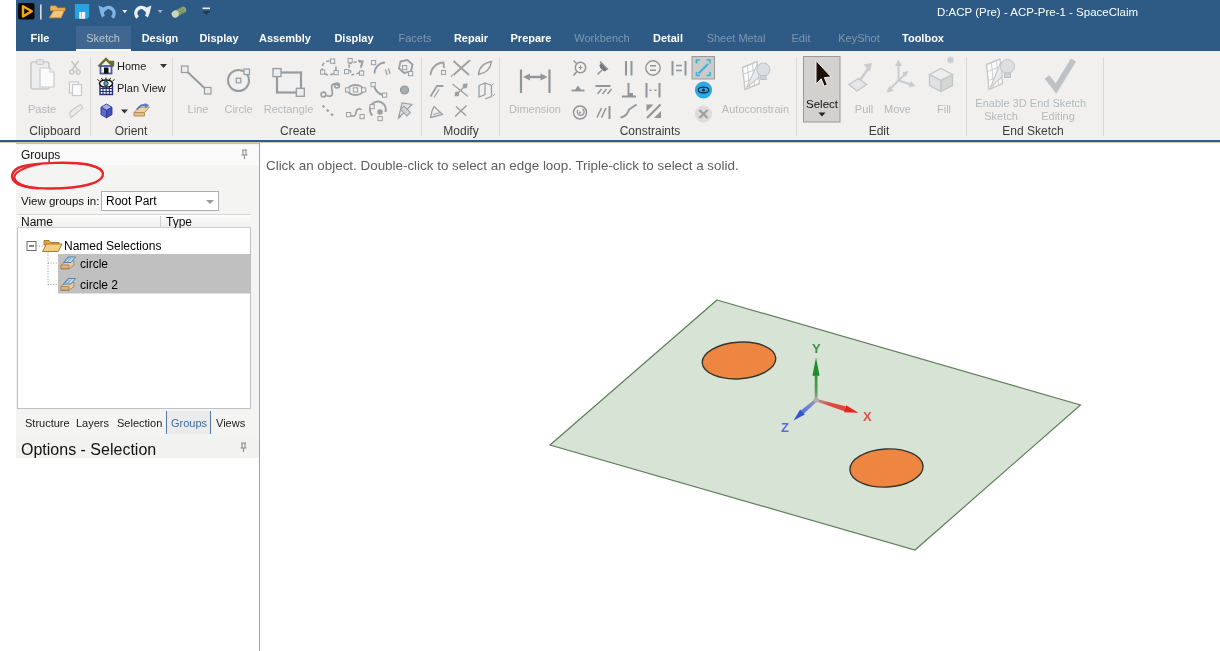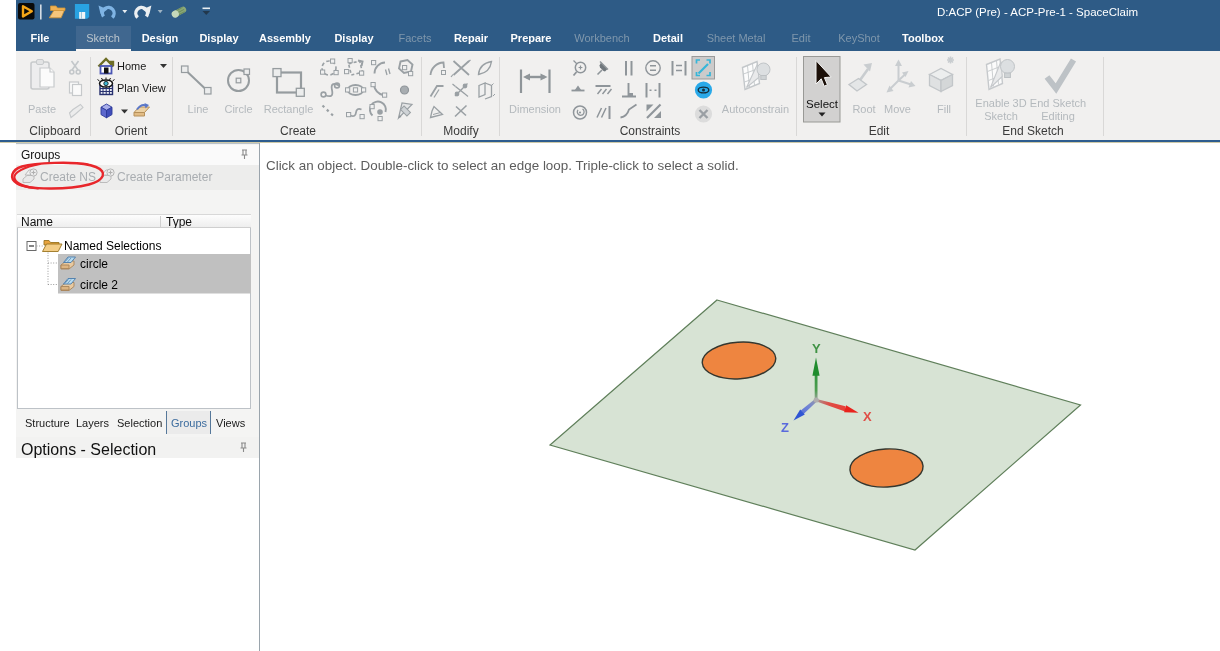--- a/index.html
+++ b/index.html
@@ -120,21 +120,21 @@
     <div class="glabel" style="left:863px">Edit</div>
     <div class="glabel" style="left:1017px">End Sketch</div>
     <div class="blabel" style="left:26px; top:52px">Paste</div>
     <div class="blabel en" style="left:101px; top:9px; transform:none">Home</div>
     <div class="blabel en" style="left:101px; top:31px; transform:none">Plan View</div>
     <div class="blabel" style="left:182px; top:52px">Line</div>
     <div class="blabel" style="left:222.5px; top:52px">Circle</div>
     <div class="blabel" style="left:272.5px; top:52px">Rectangle</div>
     <div class="blabel" style="left:519px; top:52px">Dimension</div>
     <div class="blabel" style="left:739.5px; top:52px">Autoconstrain</div>
-    <div class="blabel" style="left:848px; top:52px">Root</div>
+    <div class="blabel" style="left:848px; top:52px">Pull</div>
     <div class="blabel" style="left:881.5px; top:52px">Move</div>
     <div class="blabel" style="left:928px; top:52px">Fill</div>
     <div class="blabel" style="left:985px; top:46px">Enable 3D</div>
     <div class="blabel" style="left:985px; top:59px">Sketch</div>
     <div class="blabel" style="left:1042px; top:46px">End Sketch</div>
     <div class="blabel" style="left:1042px; top:59px">Editing</div>
     <svg id="ricons" style="position:absolute;left:0;top:0;width:1204px;height:89px" viewBox="16 51 1204 89">
 
       <g stroke="#c7cacc" fill="#ededee">
         <rect x="31" y="62" width="18" height="27" rx="2" stroke-width="1.6"></rect>
@@ -353,35 +353,26 @@
   <div id="blueline"></div>
   <div id="tanline"></div>
 
   <div id="lpanel">
     <div id="grpheader">
         <span class="t">Groups</span>
       <svg style="position:absolute;left:223px;top:3px;width:12px;height:13px" viewBox="0 0 12 13">
         <path d="M3 2 h5 M4 2 v5 M7 2 v5 M2.5 7 h6 M5.5 7 v4" stroke="#8a8a8a" stroke-width="1.1" fill="none"></path>
       </svg>
     </div>
-    <div id="grptools">
-      <svg style="position:absolute;left:5px;top:3px;width:17px;height:19px" viewBox="0 0 17 19">
-        <path d="M2 11 l4 -3.5 7 0 0 3.5 -4 3.5 -7 0 z" fill="#e9e9e9" stroke="#bcbcbc"></path>
-        <path d="M4 7 l4 -5 6 0 -4 5 z" fill="#f2f2f2" stroke="#bcbcbc"></path>
-        <circle cx="12.5" cy="4.5" r="3.6" fill="#ededed" stroke="#b4b4b4"></circle>
-        <path d="M12.5 2.5 v4 M10.5 4.5 h4" stroke="#b0b0b0" stroke-width="1.1"></path>
-      </svg>
-      <span class="gbtn" style="left:24px; top:5px">Create NS</span>
-      <svg style="position:absolute;left:82px;top:3px;width:17px;height:19px" viewBox="0 0 17 19">
-        <path d="M2 11 l4 -3.5 7 0 0 3.5 -4 3.5 -7 0 z" fill="#e9e9e9" stroke="#bcbcbc"></path>
-        <path d="M4 7 l4 -5 6 0 -4 5 z" fill="#f2f2f2" stroke="#bcbcbc"></path>
-        <circle cx="12.5" cy="4.5" r="3.6" fill="#ededed" stroke="#b4b4b4"></circle>
-        <path d="M12.5 2.5 v4 M10.5 4.5 h4" stroke="#b0b0b0" stroke-width="1.1"></path>
-      </svg>
-      <span class="gbtn" style="left:101px; top:5px">Create Parameter</span>
+    <div id="viewrow">
+      <span class="lbl">View groups in:</span>
+      <div id="combo">
+          <span class="txt">Root Part</span>
+          <span class="arr"></span>
+        </div>
     </div>
     <div id="thead">
         <span class="c1">Name</span>
         <span class="dv"></span>
         <span class="c2">Type</span>
       </div>
     <div id="treebox"></div>
     <svg id="treesvg" style="position:absolute;left:0;top:84px;width:243px;height:181px" viewBox="0 0 243 181">
       <rect x="42" y="26" width="193" height="39.5" fill="#c0c0c0"></rect>
 

